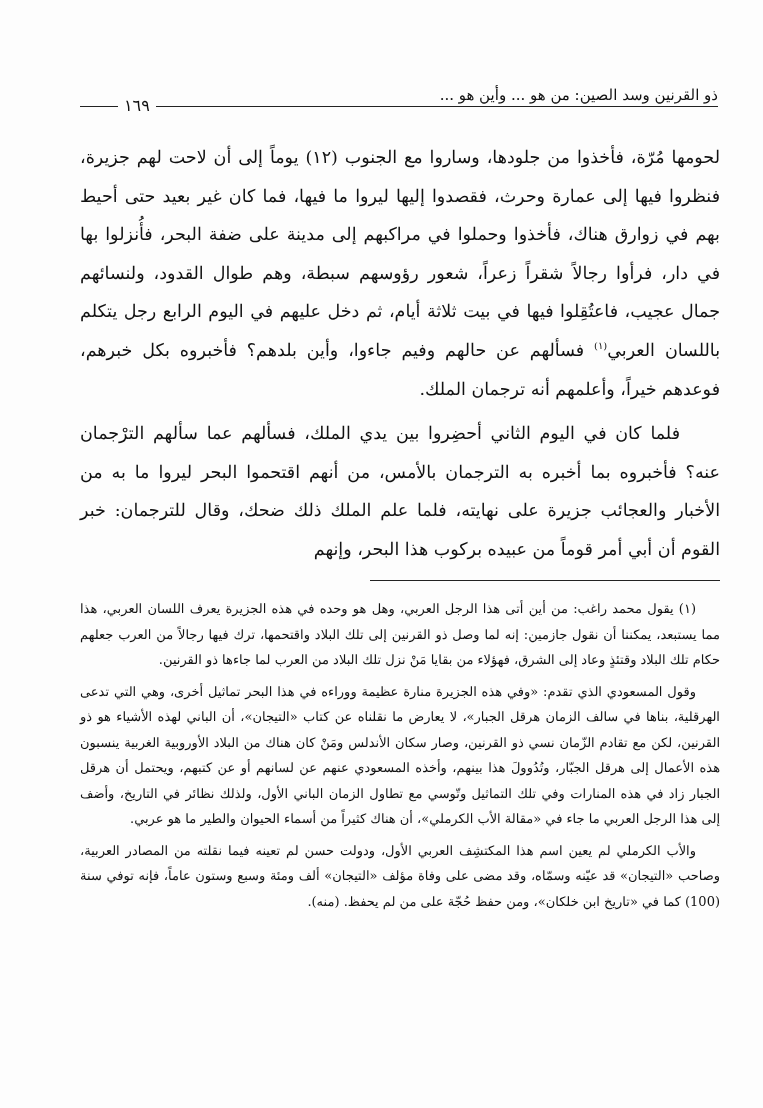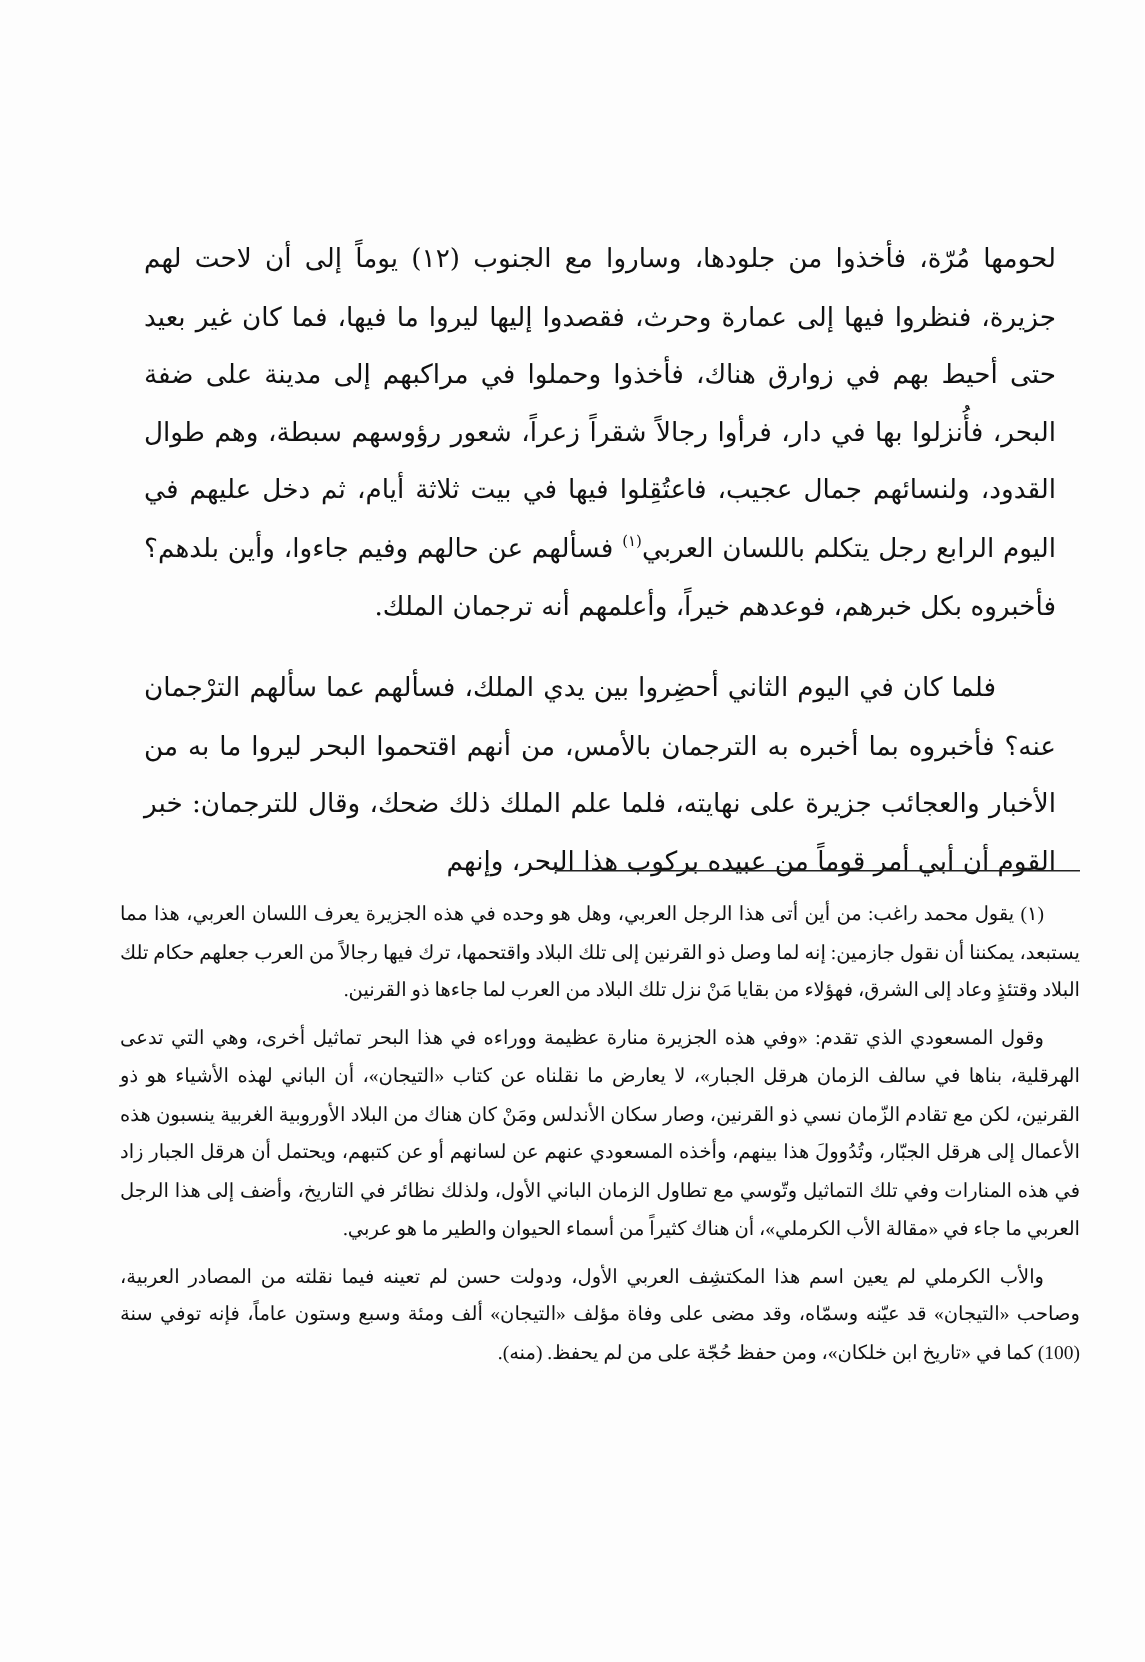--- a/index.html
+++ b/index.html
@@ -3,33 +3,38 @@
 <meta charset="utf-8">
 <style>
   html, body { margin: 0; padding: 0; background: #ffffff; }
   body { width: 763px; height: 1108px; position: relative; overflow: hidden; font-family: "DejaVu Serif", serif; color: #111; }
   .page { position: absolute; left: 0; top: 0; width: 763px; height: 1108px; background: #fdfdfd; }
   .running-head { position: absolute; top: 85px; left: 80px; width: 638px; direction: rtl; }
   .running-title { font-size: 15px; line-height: 20px; text-align: right; white-space: nowrap; }
   .head-rule { position: absolute; top: 21px; left: 0; width: 638px; height: 0; border-top: 1.5px solid #222; }
   .page-number { position: absolute; top: 12px; left: 38px; padding: 0 6px; background: #fdfdfd; font-size: 16px; line-height: 18px; direction: rtl; }
   .main-text { position: absolute; top: 138px; left: 80px; width: 640px; direction: rtl; text-align: justify; font-size: 17.5px; line-height: 38.6px; }
-  .main-text p { margin: 16px; text-align-last: right; }
+  .main-text p { margin: 0; text-align-last: right; }
   .main-text p.indent { text-indent: 40px; margin-top: 6px; }
   sup.fn-ref { font-size: 10px; vertical-align: super; line-height: 0; }
   .fn-rule { position: absolute; top: 580px; left: 370px; width: 350px; border-top: 1.2px solid #222; }
   .footnotes { position: absolute; top: 596px; left: 80px; width: 640px; direction: rtl; text-align: justify; font-size: 13px; line-height: 25.5px; }
   .footnotes p { margin: 0 0 6px 0; text-align-last: right; }
-  .footnotes p.indent { text-indent: 24px; font-family: Liberation Serif, serif; }
+  .footnotes p.indent { text-indent: 24px; }
 </style>
 </head>
 <body>
 
 <div class="page">
 
+  <div class="running-head">
+    <div class="running-title">ذو القرنين وسد الصين: من هو ... وأين هو ...</div>
+    <div class="head-rule"></div>
+    <div class="page-number">١٦٩</div>
+  </div>
 
   <div class="main-text">
     <p><span>لحومها مُرّة، فأخذوا من جلودها، وساروا مع الجنوب (١٢) يوماً إلى أن لاحت لهم جزيرة، فنظروا فيها إلى عمارة وحرث، فقصدوا إليها ليروا ما فيها، فما كان غير بعيد حتى أحيط بهم في زوارق هناك، فأخذوا وحملوا في مراكبهم إلى مدينة على ضفة البحر، فأُنزلوا بها في دار، فرأوا رجالاً شقراً زعراً، شعور رؤوسهم سبطة، وهم طوال القدود، ولنسائهم جمال عجيب، فاعتُقِلوا فيها في بيت ثلاثة أيام، ثم دخل عليهم في اليوم الرابع رجل يتكلم باللسان العربي</span><sup class="fn-ref">(١)</sup><span> فسألهم عن حالهم وفيم جاءوا، وأين بلدهم؟ فأخبروه بكل خبرهم، فوعدهم خيراً، وأعلمهم أنه ترجمان الملك.</span></p>
     <p class="indent">فلما كان في اليوم الثاني أحضِروا بين يدي الملك، فسألهم عما سألهم الترْجمان عنه؟ فأخبروه بما أخبره به الترجمان بالأمس، من أنهم اقتحموا البحر ليروا ما به من الأخبار والعجائب جزيرة على نهايته، فلما علم الملك ذلك ضحك، وقال للترجمان: خبر القوم أن أبي أمر قوماً من عبيده بركوب هذا البحر، وإنهم</p>
   </div>
 
   <div class="fn-rule"></div>
 
   <div class="footnotes">
     <p class="indent">(١) يقول محمد راغب: من أين أتى هذا الرجل العربي، وهل هو وحده في هذه الجزيرة يعرف اللسان العربي، هذا مما يستبعد، يمكننا أن نقول جازمين: إنه لما وصل ذو القرنين إلى تلك البلاد واقتحمها، ترك فيها رجالاً من العرب جعلهم حكام تلك البلاد وقتئذٍ وعاد إلى الشرق، فهؤلاء من بقايا مَنْ نزل تلك البلاد من العرب لما جاءها ذو القرنين.</p>

